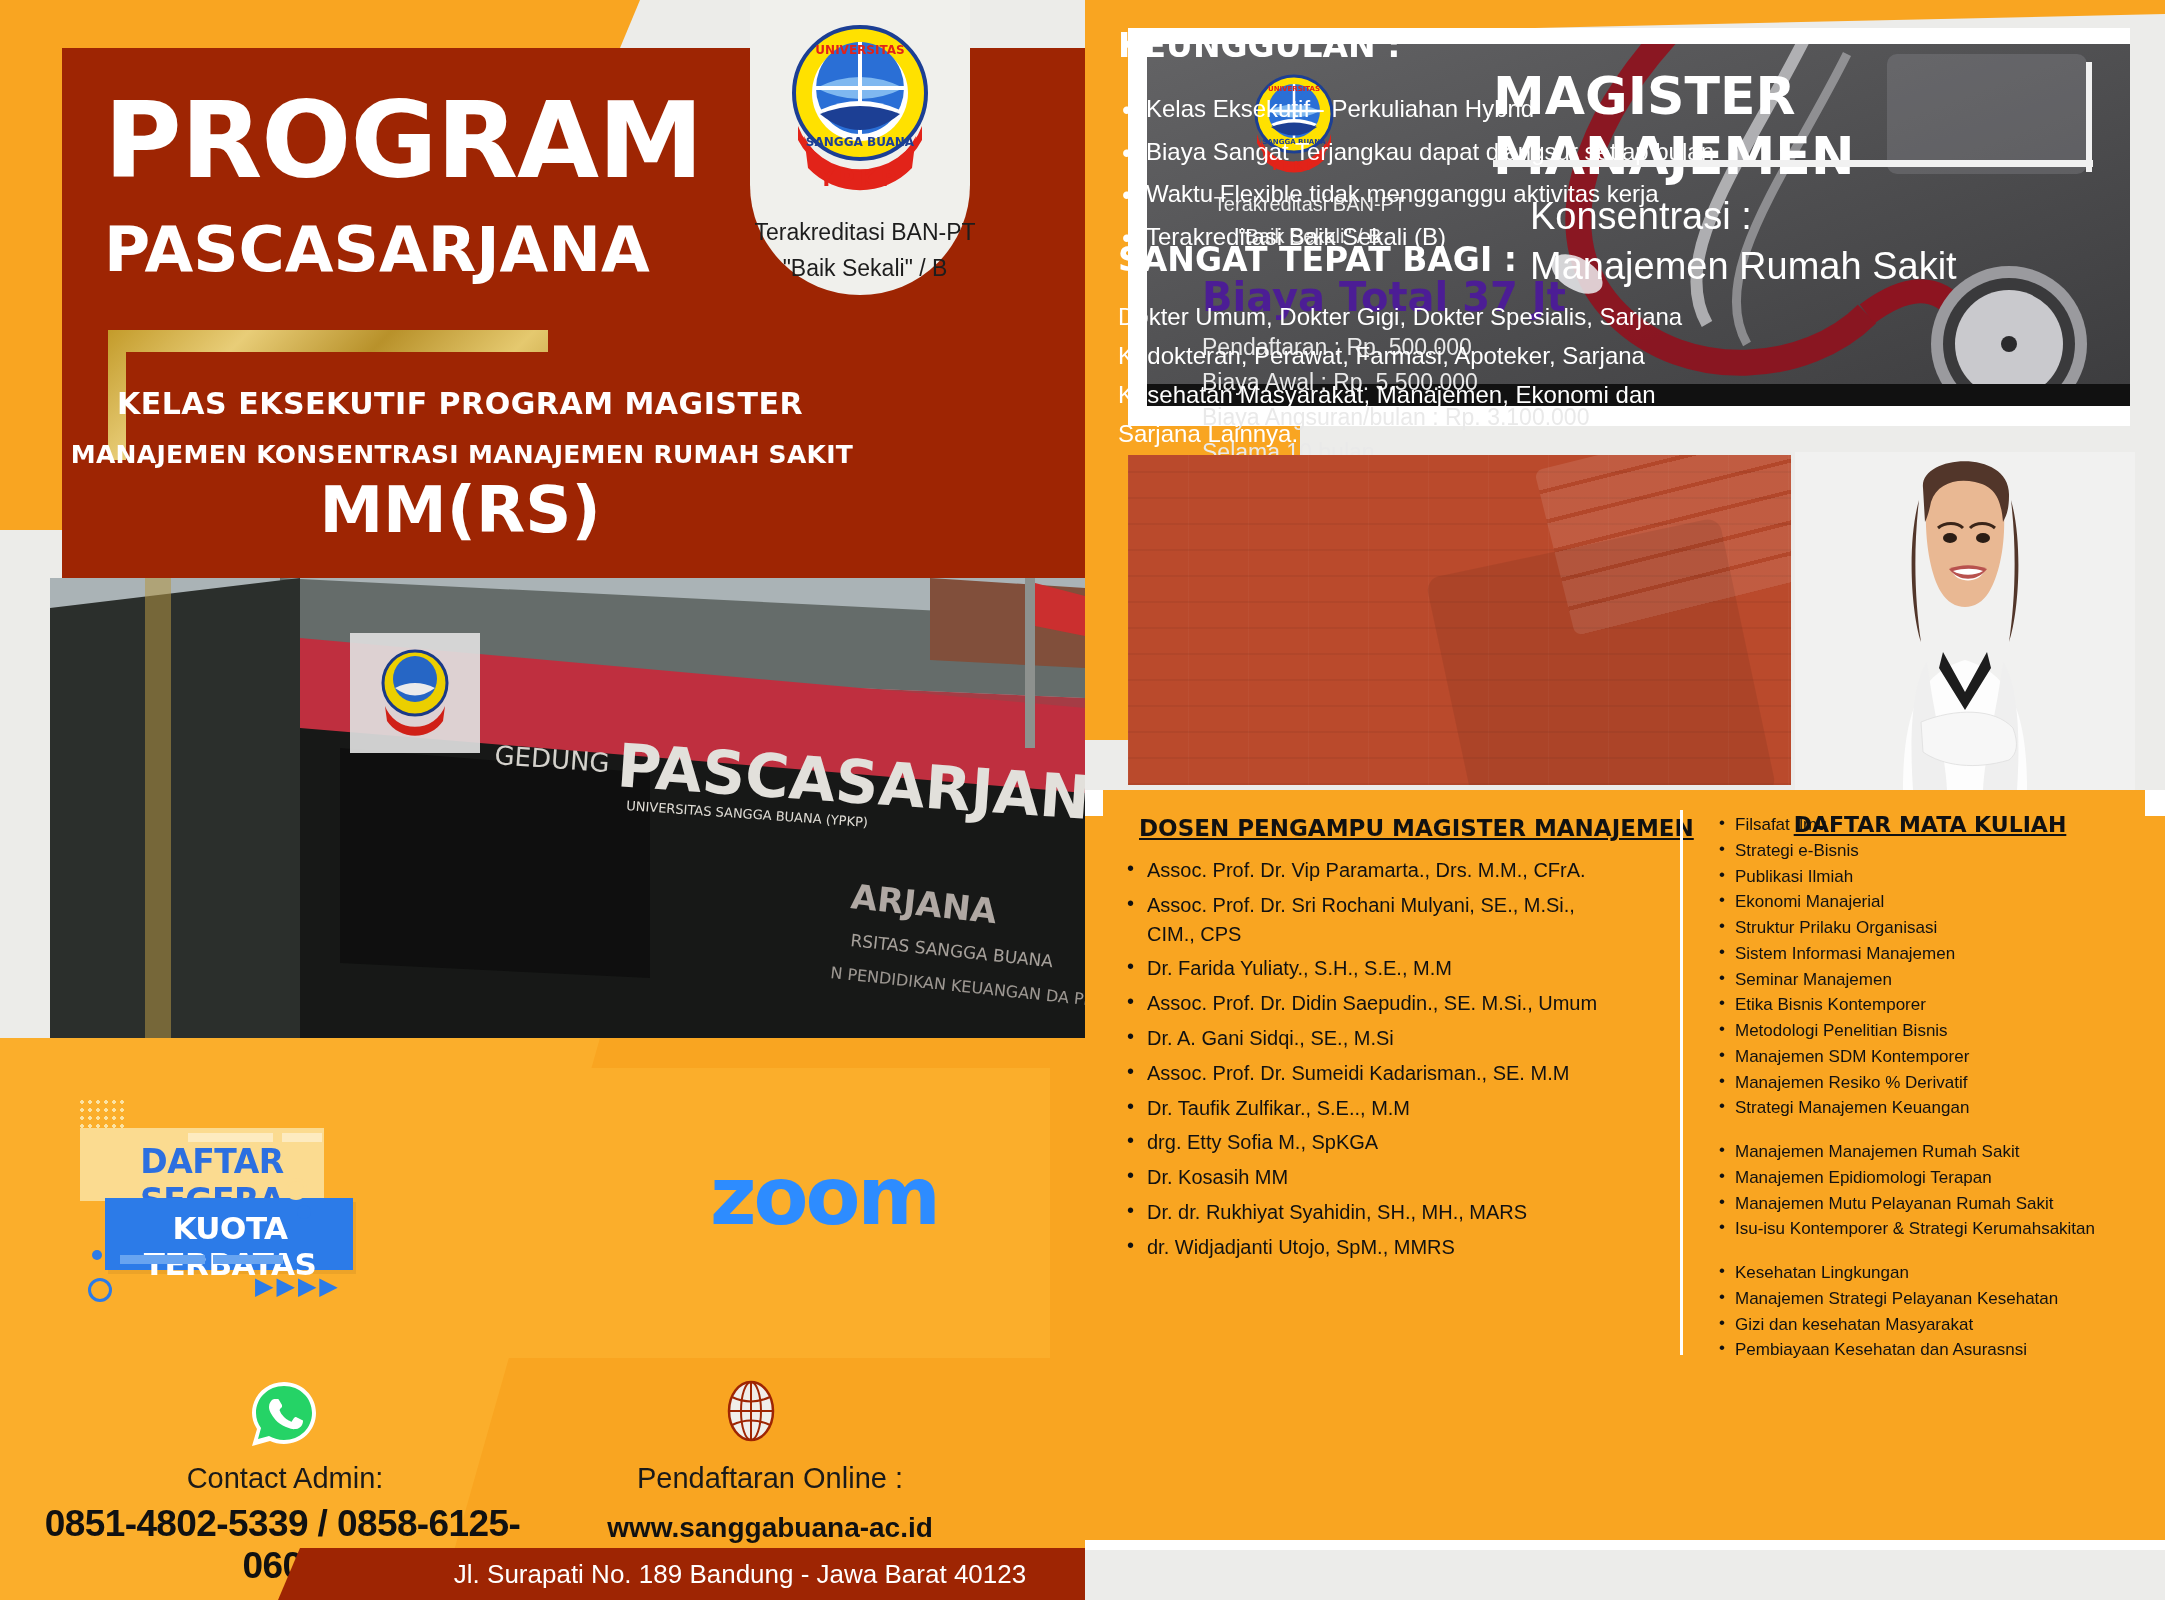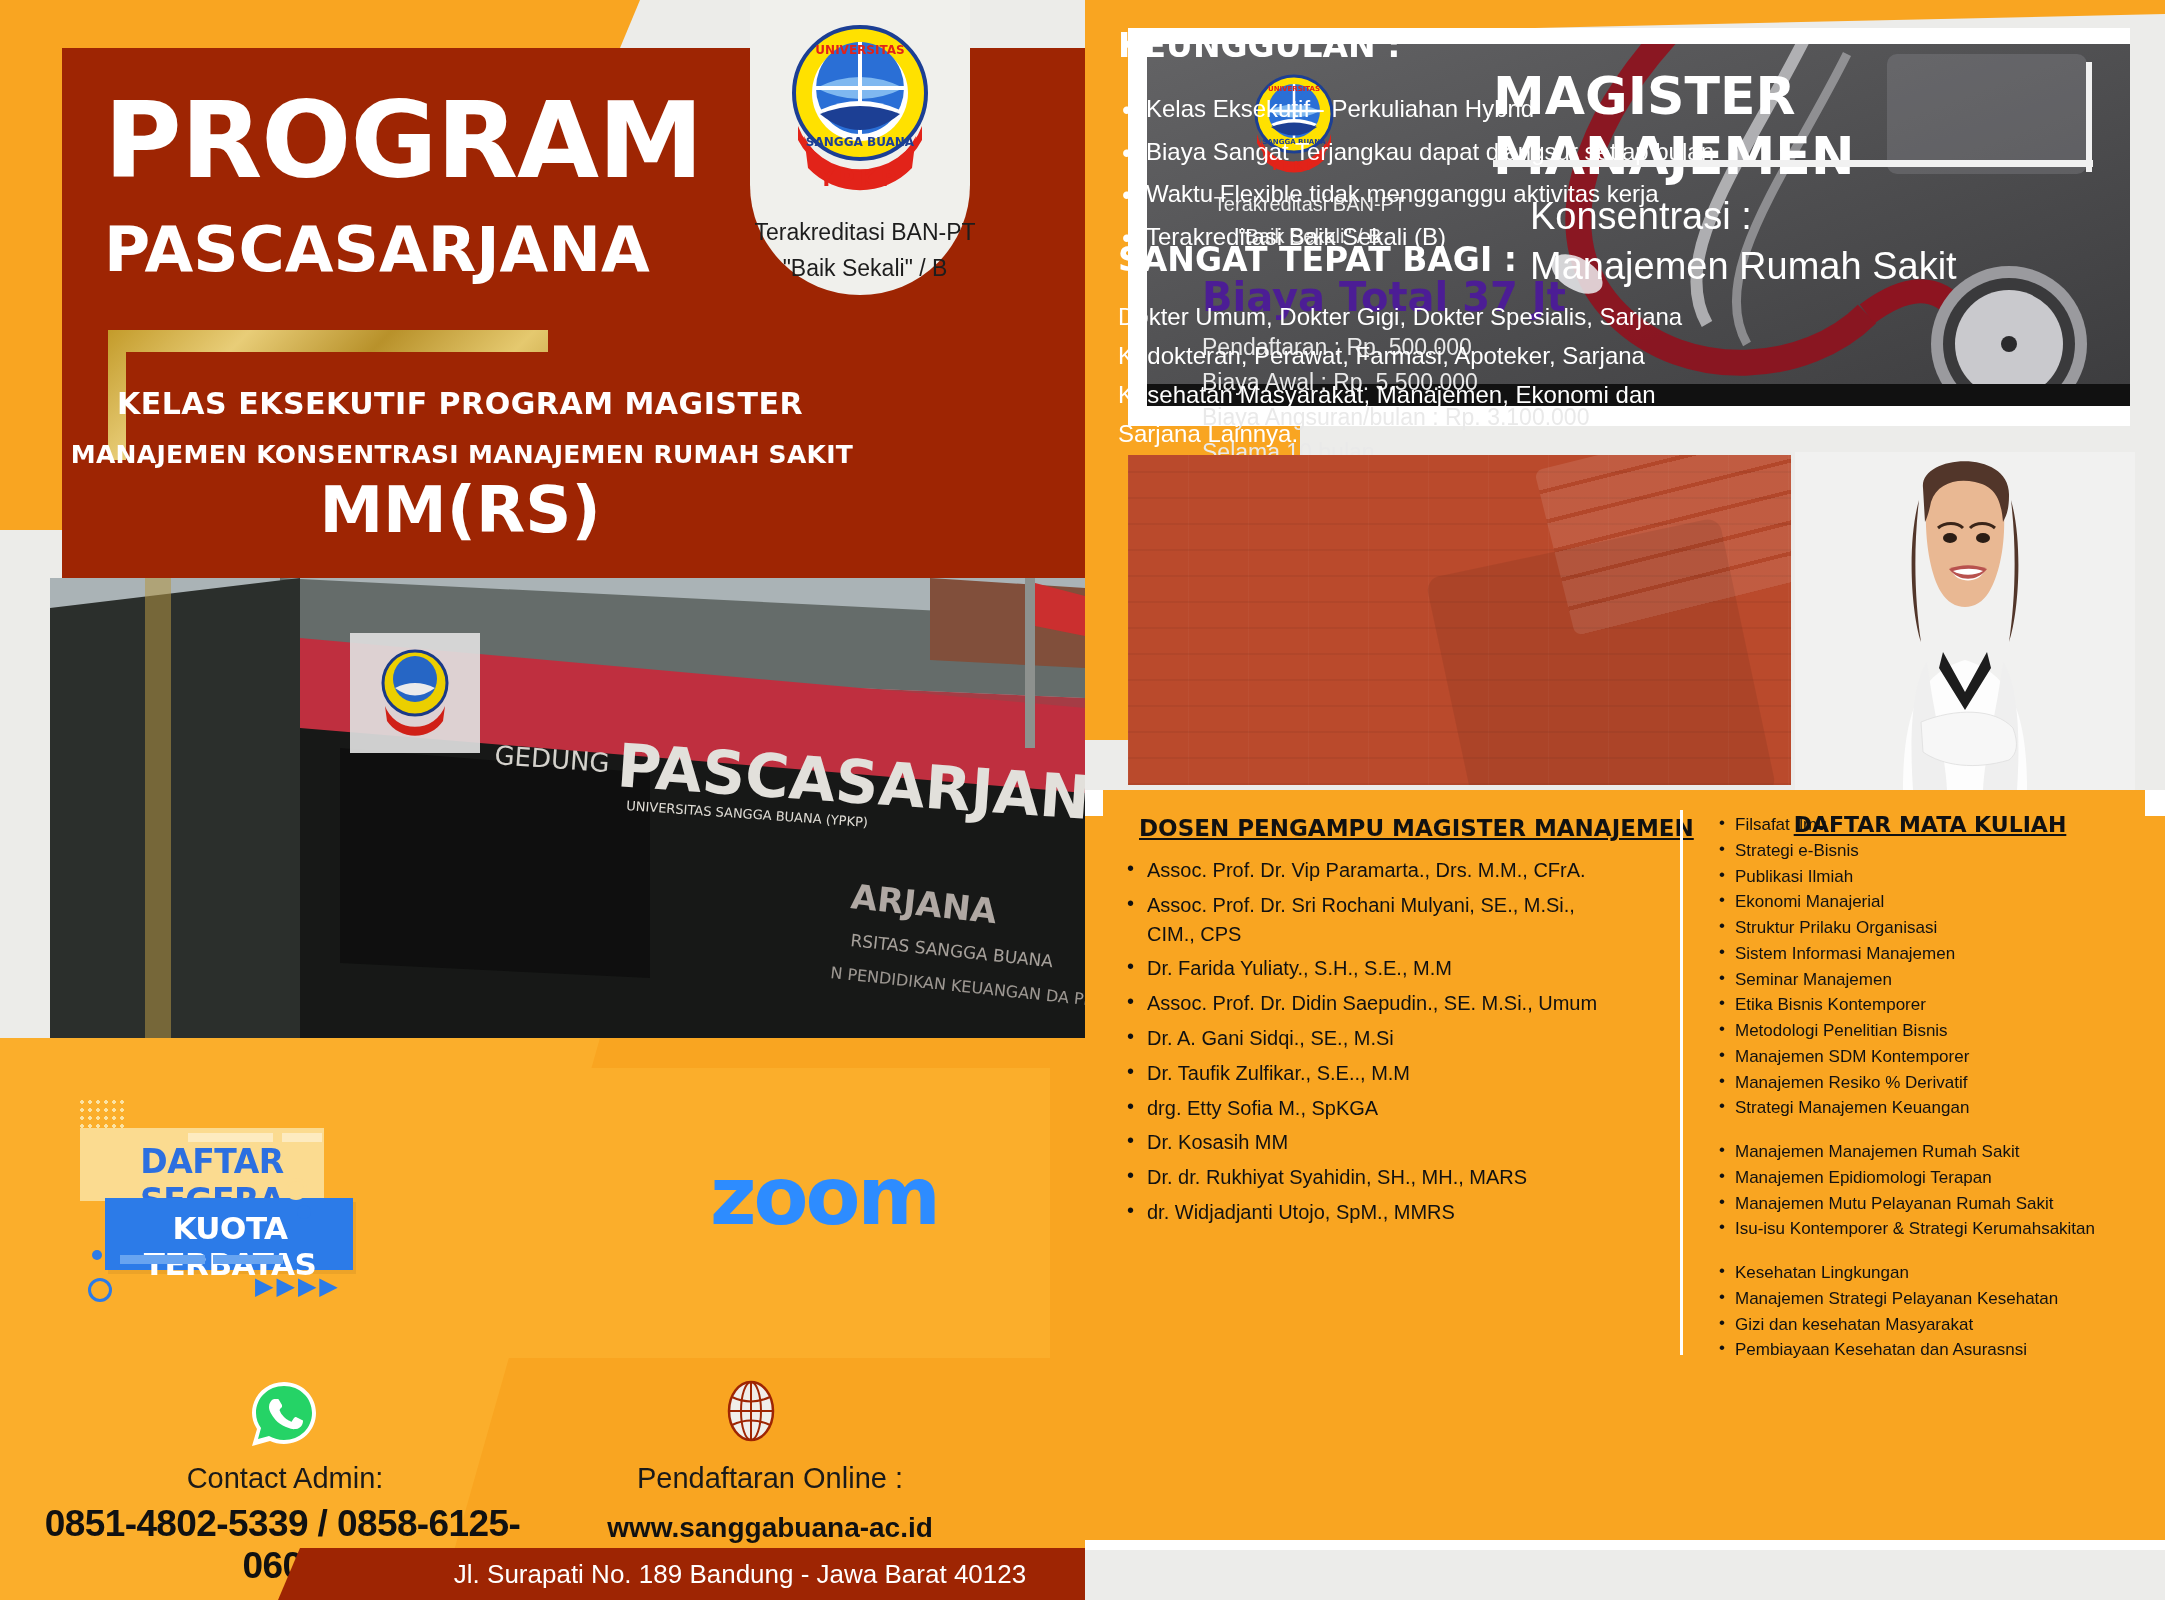--- a/index.html
+++ b/index.html
@@ -362,20 +362,21 @@
   <div class="rp-bot-white3"></div>
   <div class="rp-bot-white2"></div>
 
   <div class="dosen-h">DOSEN PENGAMPU MAGISTER MANAJEMEN</div>
   <ul class="dosen-list">
     <li>Assoc. Prof. Dr. Vip Paramarta., Drs. M.M., CFrA.</li>
     <li>Assoc. Prof. Dr. Sri Rochani Mulyani, SE., M.Si., CIM., CPS</li>
     <li>Dr. Farida Yuliaty., S.H., S.E., M.M</li>
     <li>Assoc. Prof. Dr. Didin Saepudin., SE. M.Si., Umum</li>
     <li>Dr. A. Gani Sidqi., SE., M.Si</li>
+    <li>Assoc. Prof. Dr. Sumeidi Kadarisman., SE. M.M</li>
     <li>Dr. Taufik Zulfikar., S.E.., M.M</li>
     <li>drg. Etty Sofia M., SpKGA</li>
     <li>Dr. Kosasih MM</li>
     <li>Dr. dr. Rukhiyat Syahidin, SH., MH., MARS</li>
     <li>dr. Widjadjanti Utojo, SpM., MMRS</li>
   </ul>
 
   <div class="vline"></div>
 
   <div class="mk-h">DAFTAR MATA KULIAH</div>

